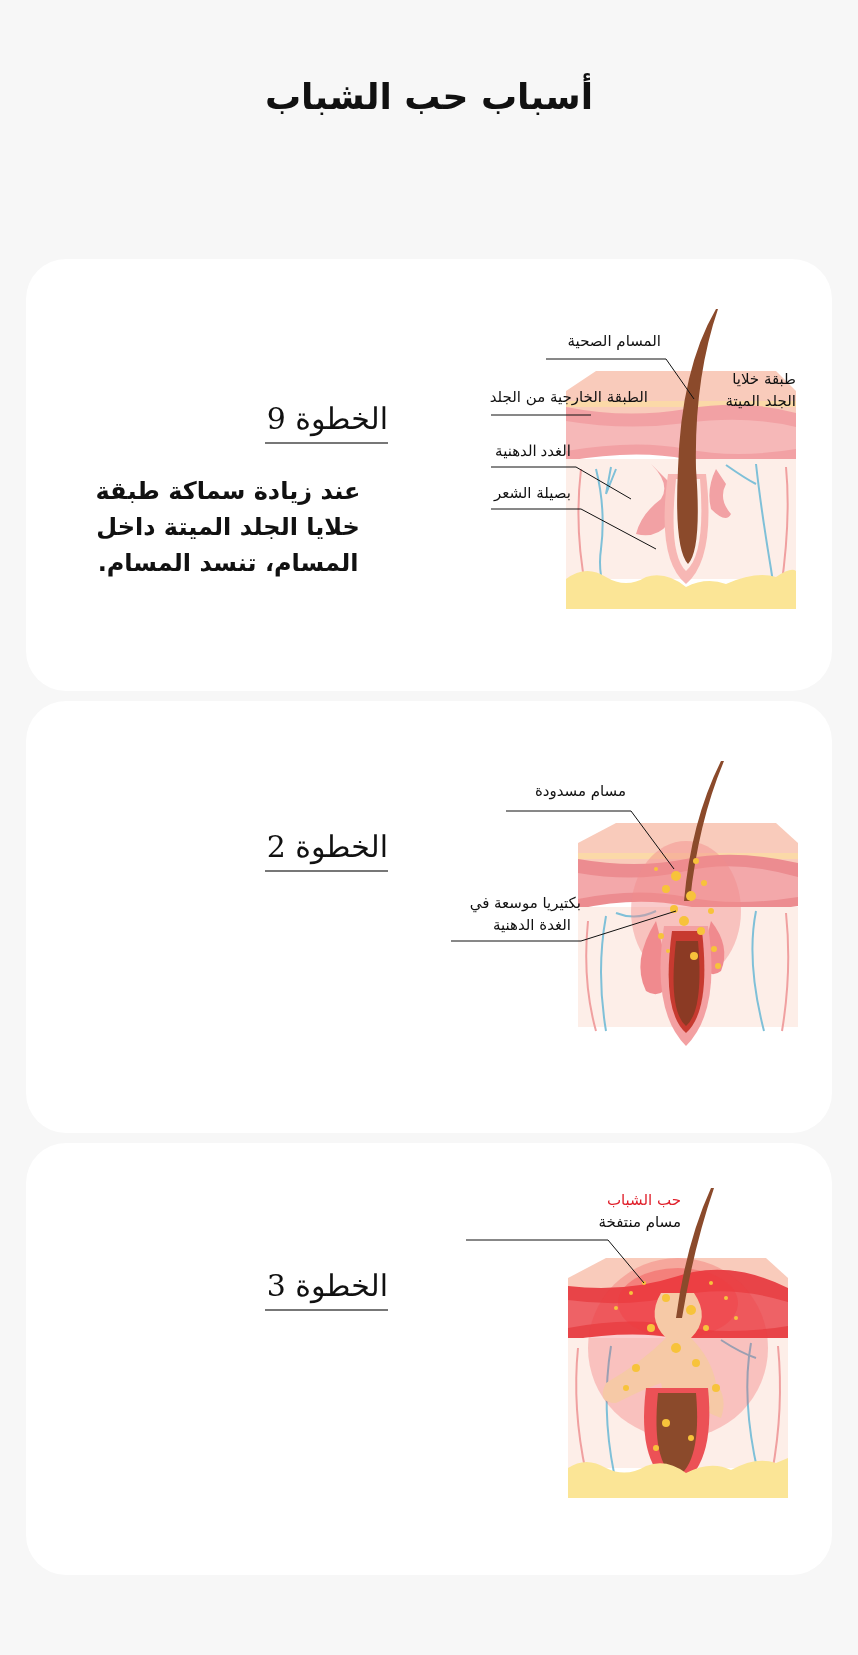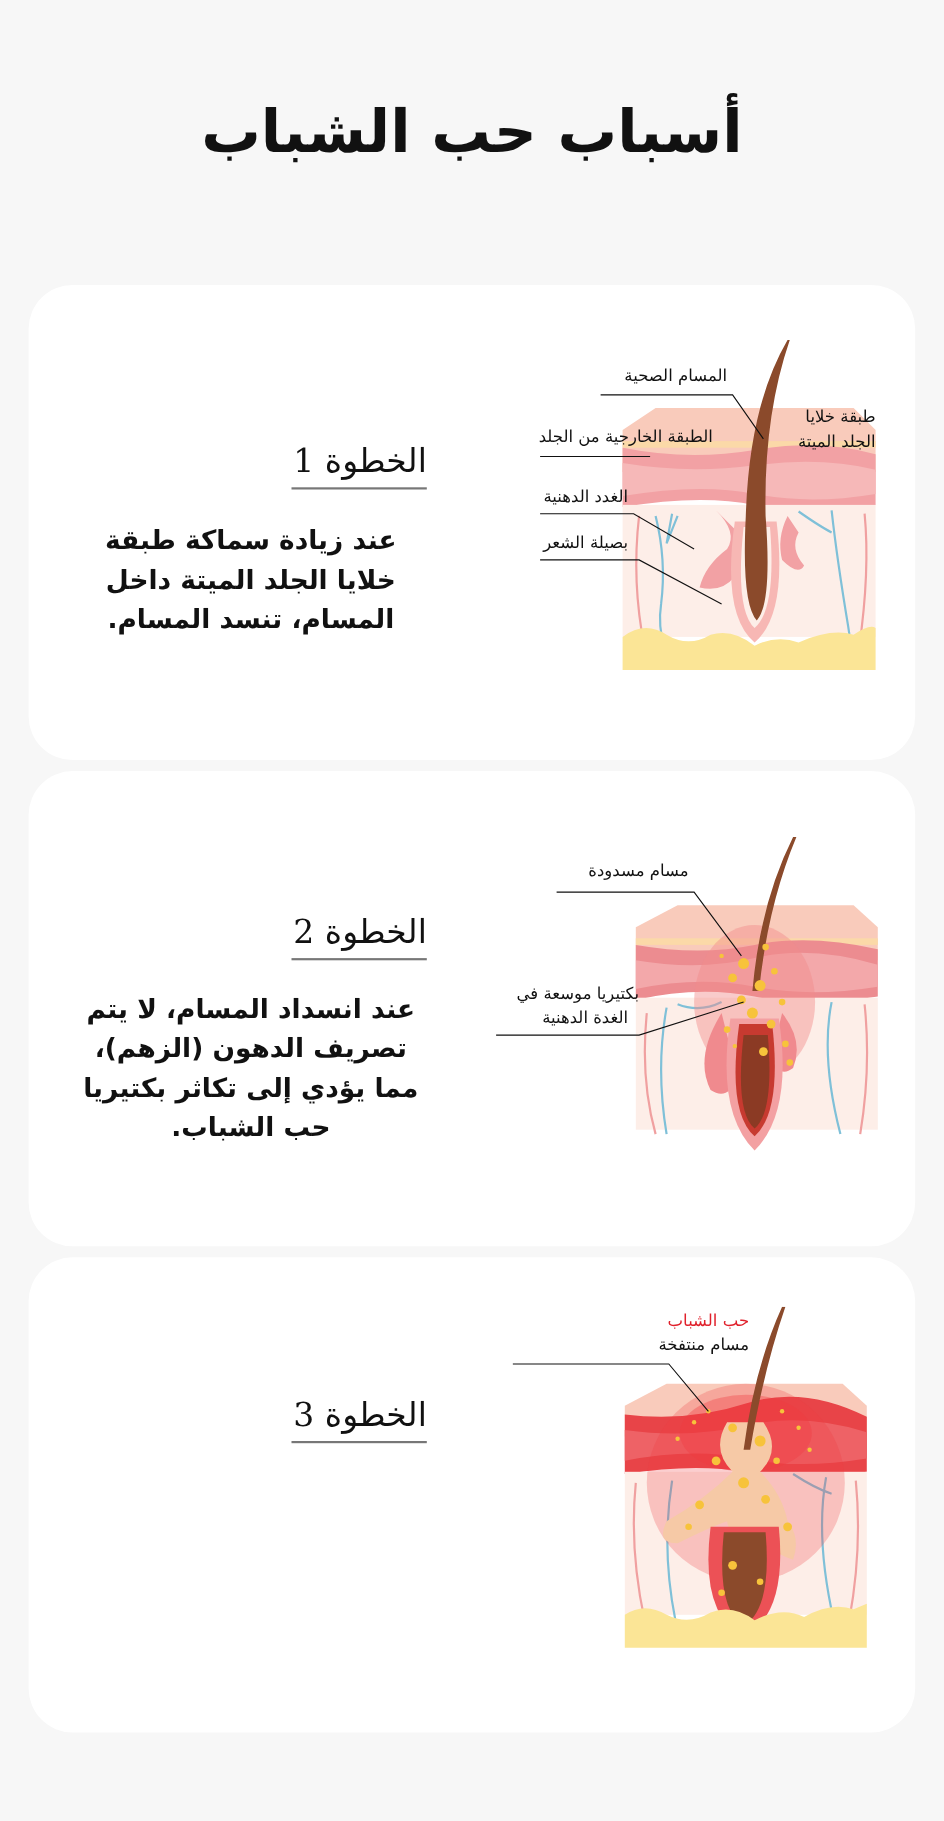--- a/index.html
+++ b/index.html
@@ -1,20 +1,20 @@
 <!DOCTYPE html>
 <html><head>
 <meta charset="utf-8">
 <style>
   * { box-sizing: border-box; margin: 0; padding: 0; }
   html, body { width: 858px; height: 1655px; background: #f7f7f7; overflow: hidden; }
   body { font-family: "DejaVu Sans", sans-serif; color: #111; position: relative; }
   .page-title {
-    position: absolute; top: 88px; left: 0; width: 858px; text-align: center;
-    font-size: 54px; font-weight: bold; direction: rtl; color: #111;
+    position: absolute; top: 76px; left: 0; width: 858px; text-align: center;
+    font-size: 36px; font-weight: bold; direction: rtl; color: #111;
   }
   .card {
     position: absolute; left: 26px; width: 806px; height: 432px;
     background: #ffffff; border-radius: 40px;
   }
   .step-head {
     position: absolute; right: 444px; direction: rtl; text-align: right;
     font-family: "DejaVu Serif", serif; font-size: 30px; color: #111;
     padding-bottom: 6px; border-bottom: 2px solid #777; padding-left: 2px;
   }
@@ -28,21 +28,21 @@
     font-size: 15px; color: #111; line-height: 20px;
   }
   .lbl.red { color: #e0202b; margin-left: 36px; }
 </style>
 </head>
 <body>
 
 <h1 class="page-title">أسباب حب الشباب</h1>
 
 <section class="card" style="top:259px;">
-  <div class="step-head" style="top:142px;">الخطوة 1</div>
+  <div class="step-head" style="top:142px;">الخطوة 9</div>
   <p class="step-text" style="top:214px;">عند زيادة سماكة طبقة خلايا الجلد الميتة داخل المسام، تنسد المسام.</p>
 
   <div class="illus" style="left:430px; top:50px; width:370px; height:340px;">
     <svg width="370" height="340" viewBox="0 0 370 340">
 
       <polygon points="140,62 320,62 340,82 340,120 110,120 110,82" fill="#f9cbbb"></polygon>
       <rect x="110" y="92" width="230" height="6" fill="#fbd9a8"></rect>
 
       <path d="M110,98 Q170,110 230,100 T340,104 L340,150 Q280,160 230,150 T110,152 Z" fill="#f2a1a4"></path>
       <path d="M110,112 Q170,122 230,114 T340,118 L340,140 Q280,150 230,140 T110,142 Z" fill="#f6b8b8"></path>
@@ -68,28 +68,27 @@
 
       <polyline points="90,50 210,50 238,90" stroke="#111" stroke-width="1" fill="none"></polyline>
       <line x1="35" y1="106" x2="135" y2="106" stroke="#111" stroke-width="1"></line>
       <polyline points="35,158 120,158 175,190" stroke="#111" stroke-width="1" fill="none"></polyline>
       <polyline points="35,200 125,200 200,240" stroke="#111" stroke-width="1" fill="none"></polyline>
     </svg>
     <span class="lbl" style="right:165px; top:22px;">المسام الصحية</span>
     <span class="lbl" style="right:30px; top:60px;">طبقة خلايا</span>
     <span class="lbl" style="right:30px; top:82px;">الجلد الميتة</span>
     <span class="lbl" style="right:178px; top:78px;">الطبقة الخارجية من الجلد</span>
-    <span class="lbl" style="right:255px; top:132px;">الغدد الدهنية</span>
+    <span class="lbl" style="right:255px; top:132px;font-family:Liberation Serif, serif;">الغدد الدهنية</span>
     <span class="lbl" style="right:255px; top:174px;">بصيلة الشعر</span>
   </div>
 </section>
 
 <section class="card" style="top:701px;">
   <div class="step-head" style="top:128px;">الخطوة 2</div>
-  <p class="step-text" style="top:198px;">عند انسداد المسام، لا يتم تصريف الدهون (الزهم)، مما يؤدي إلى تكاثر بكتيريا حب الشباب.</p>
 
   <div class="illus" style="left:420px; top:60px; width:380px; height:330px;">
     <svg width="380" height="330" viewBox="0 0 380 330">
       <polygon points="170,62 330,62 352,82 352,112 132,112 132,82" fill="#f9cbbb"></polygon>
       <rect x="132" y="92" width="220" height="6" fill="#fbd9a8"></rect>
       <path d="M132,98 Q190,108 240,98 T352,102 L352,145 Q290,155 240,145 T132,148 Z" fill="#ec8c90"></path>
       <path d="M132,112 Q190,122 240,110 T352,116 L352,136 Q290,146 240,136 T132,138 Z" fill="#f3a8aa"></path>
       <rect x="132" y="146" width="220" height="120" fill="#fdeee8"></rect>
       <path d="M160,155 Q150,210 160,270" stroke="#7fc0d8" stroke-width="2" fill="none"></path>
       <path d="M170,152 Q190,160 210,150" stroke="#7fc0d8" stroke-width="2" fill="none"></path>

